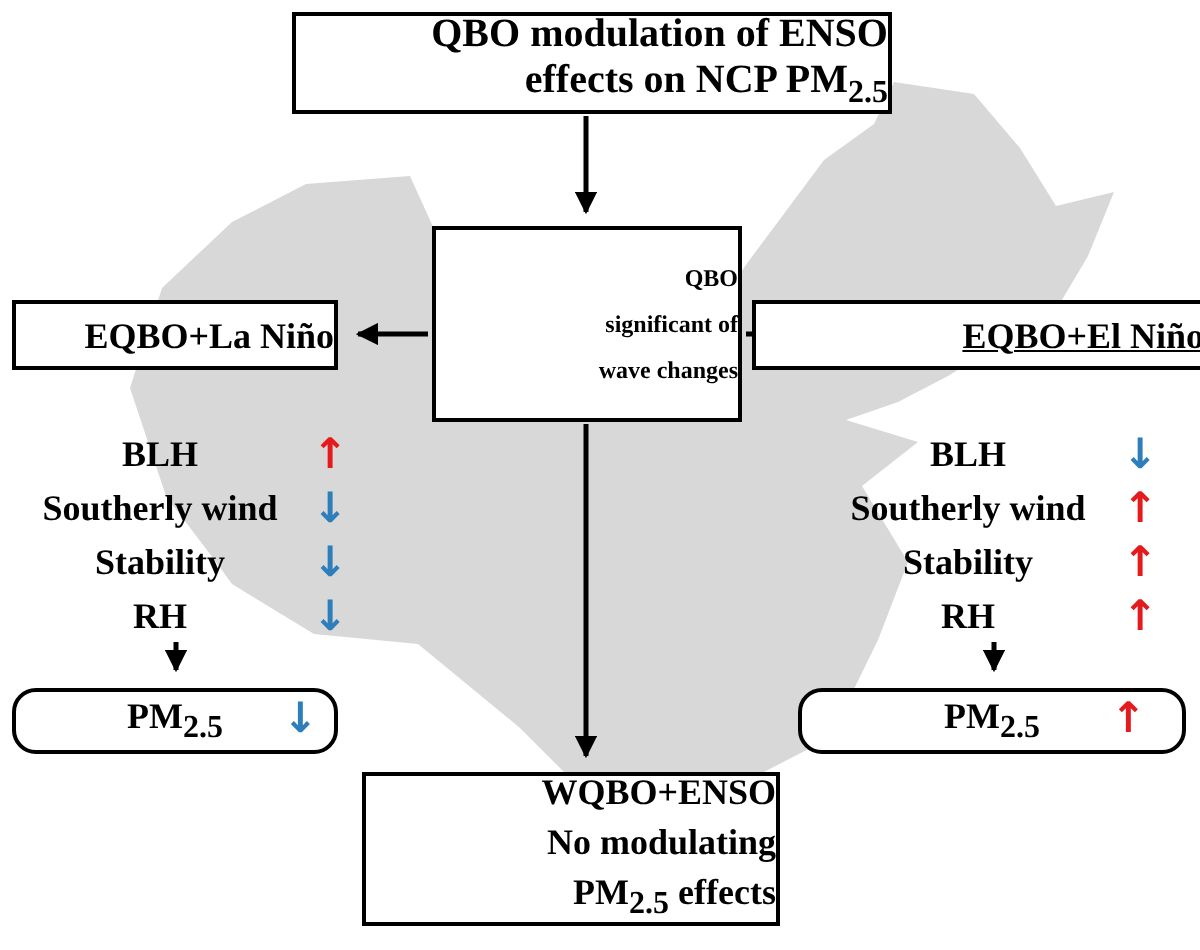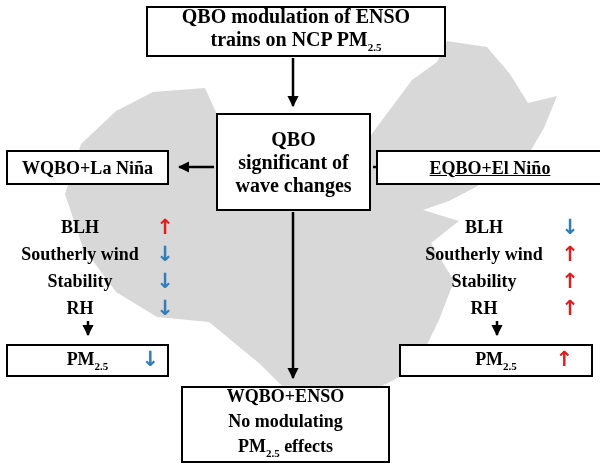--- a/index.html
+++ b/index.html
@@ -5,46 +5,46 @@
   html,body{margin:0;padding:0;background:#ffffff;}
   #stage{
     position:relative;width:600px;height:475px;background:#ffffff;overflow:hidden;
     font-family:"Liberation Serif","DejaVu Serif",serif;font-weight:bold;color:#000;
   }
   svg.layer{position:absolute;left:0;top:0;pointer-events:none;}
   #map-layer{z-index:0;}
   #arrow-layer{z-index:1;}
   .box{
     position:absolute;background:#ffffff;border:2.5px solid #000;box-sizing:border-box;
-    z-index:2;text-align:center;display:flex;flex-direction:column;justify-content:center;
+    z-index:2;text-align:right;display:flex;flex-direction:column;justify-content:center;
   }
   .top-box{left:146px;top:6px;width:300px;height:51px;font-size:20px;line-height:23px;}
-  .center-box{left:216px;top:113px;width:155px;height:98px;font-size:20px;line-height:23px;}
+  .center-box{left:216px;top:113px;width:155px;height:98px;font-size:12px;line-height:23px;}
   .side-box{font-size:18px;height:35px;line-height:30px;}
   .left-header{left:6px;top:150px;width:163px;}
   .right-header{left:376px;top:150px;width:228px;text-decoration:underline;}
-  .pm-box{height:33px;font-size:18px;flex-direction:row;align-items:center;justify-content:center;}
+  .pm-box{height:33px;font-size:18px;flex-direction:row;align-items:center;justify-content:center;border-radius:12px;}
   .pm-left{left:6px;top:344px;width:163px;}
   .pm-right{left:399px;top:344px;width:194px;}
   .bottom-box{left:181px;top:386px;width:209px;height:77px;font-size:18px;line-height:25px;}
   .factors{position:absolute;z-index:2;font-size:18px;}
   .factors-left{left:8px;top:214px;width:168px;}
   .factors-right{left:411px;top:214px;width:170px;}
   .factor-row{position:relative;height:27px;line-height:27px;text-align:center;padding-right:24px;}
   .trend{
     font-family:"DejaVu Sans",sans-serif;font-weight:bold;font-size:21px;line-height:27px;
     position:absolute;right:0;top:0;width:22px;text-align:center;
   }
   .pm-trend{
     font-family:"DejaVu Sans",sans-serif;font-weight:bold;font-size:21px;
     position:absolute;top:1px;
   }
   .pm-left .pm-trend{right:8px;}
   .pm-right .pm-trend{right:18px;}
-  sub{font-size:11px;font-weight:bold;font-family:Liberation Serif, serif;}
+  sub{font-size:16px;font-weight:bold;font-family:Liberation Serif, serif;}
 </style>
 </head>
 <body>
 
 <div id="stage">
 
   <svg id="map-layer" class="layer" width="600" height="475">
     <path d="M65,194 L81,144 L116,111 L153,92 L205,88 L229,141 L255,158 L286,160
              L318,170 L354,160 L374,131 L412,80 L437,62 L447,41 L487,47 L510,74
              L528,103 L557,96 L544,128 L528,155 L500,172 L474,188 L449,201
@@ -64,31 +64,31 @@
     <line x1="293" y1="58" x2="293" y2="106" stroke="#000" stroke-width="2.5" marker-end="url(#ah)"></line>
     <line x1="214" y1="167" x2="179" y2="167" stroke="#000" stroke-width="2.5" marker-end="url(#ah)"></line>
     <line x1="373" y1="167" x2="391" y2="167" stroke="#000" stroke-width="2.5" marker-end="url(#ah)"></line>
     <line x1="293" y1="212" x2="293" y2="378" stroke="#000" stroke-width="2.5" marker-end="url(#ah)"></line>
     <line x1="88" y1="321" x2="88" y2="335" stroke="#000" stroke-width="2.5" marker-end="url(#ah)"></line>
     <line x1="497" y1="321" x2="497" y2="335" stroke="#000" stroke-width="2.5" marker-end="url(#ah)"></line>
   </svg>
 
   <div class="box top-box">
     <div>QBO modulation of ENSO</div>
-    <div><span>trains on NCP PM</span><sub>2.5</sub></div>
+    <div><span>effects on NCP PM</span><sub>2.5</sub></div>
   </div>
 
   <div class="box center-box">
     <div>QBO</div>
     <div>significant of</div>
     <div>wave changes</div>
   </div>
 
   <div class="box side-box left-header">
-    <div>WQBO+La Niña</div>
+    <div>EQBO+La Niño</div>
   </div>
 
   <div class="box side-box right-header">
     <div>EQBO+El Niño</div>
   </div>
 
   <div class="factors factors-left">
     <div class="factor-row">
       <span>BLH</span>
       <span class="trend" style="color: rgb(228, 26, 28);">↑</span>

